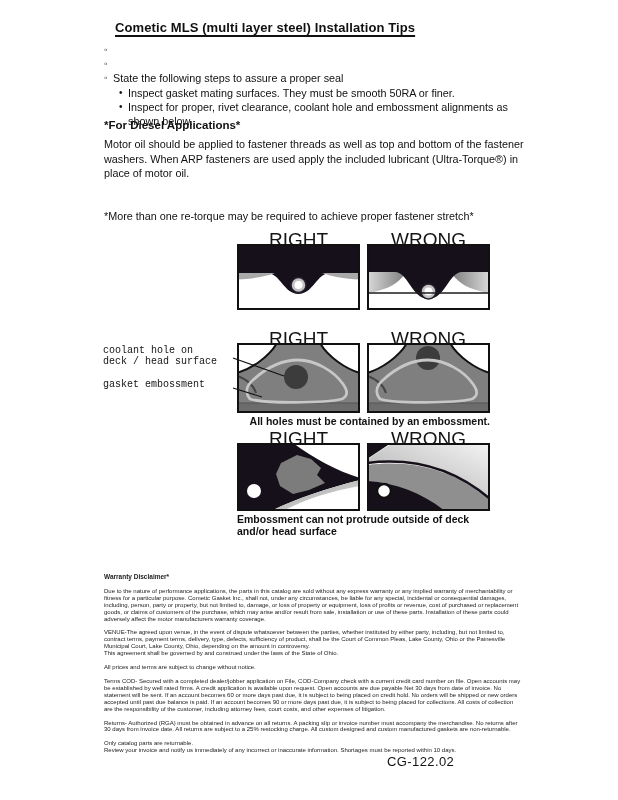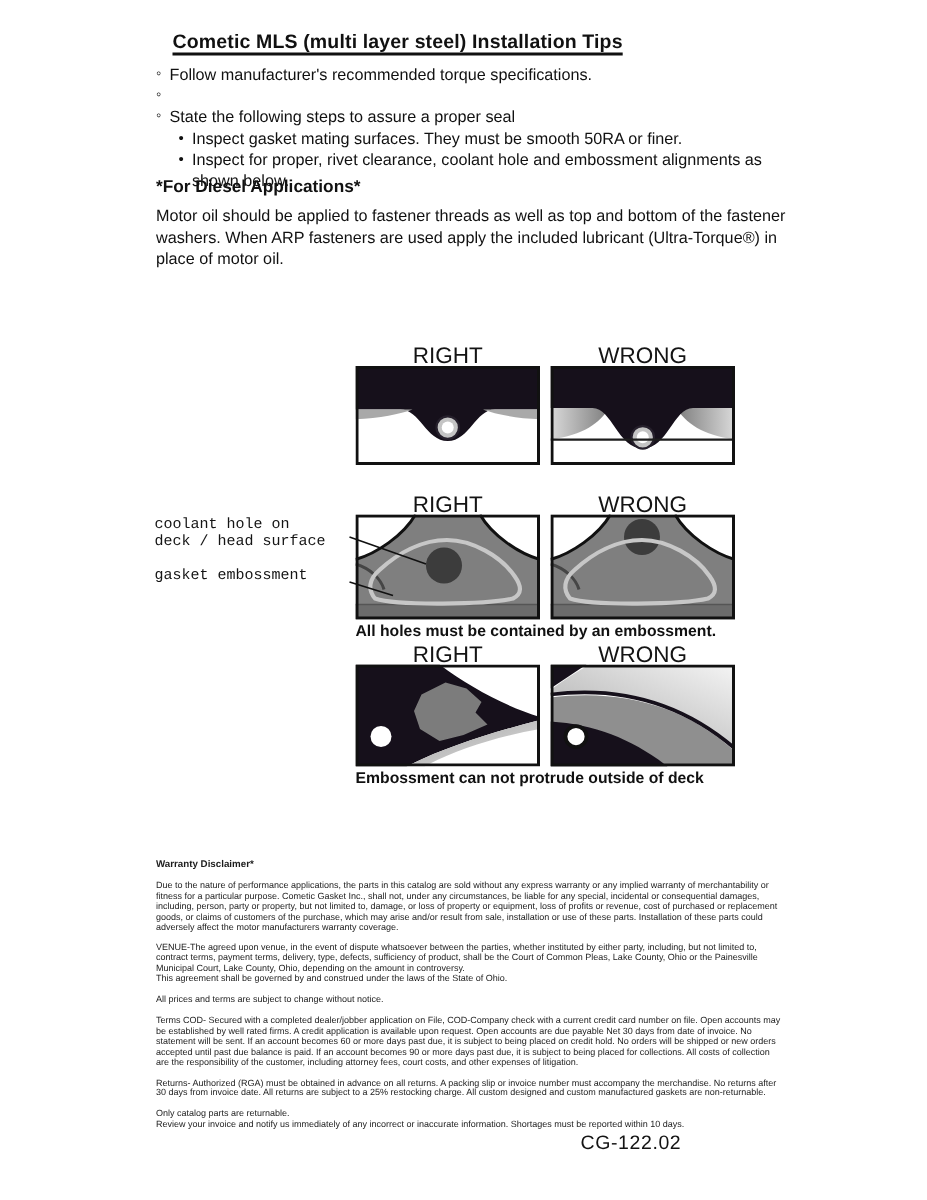--- a/index.html
+++ b/index.html
@@ -20,26 +20,26 @@
   .diesel-h { position:absolute; left:104px; top:119px; font-size:11.5px; font-weight:bold; }
   .bp { position:absolute; left:104px; width:424px; font-size:10.8px; line-height:14.6px; }
   .bp.p1 { top:137px; }
   .bp.p2 { top:167px; width:414px; }
   .bp.note { top:209px; }
 
   .dgrow { position:absolute; left:237px; width:253px; }
   .row1 { top:229px; } .row2 { top:328px; } .row3 { top:428px; }
   .dgcol { position:absolute; width:123px; top:0; }
   .dgcol.left { left:0; } .dgcol.right { left:130px; }
-  .dg-label { text-align:center; font-size:15px; font-weight:500; height:15px; color:#141414; }
+  .dg-label { text-align:center; font-size:19px; font-weight:500; height:15px; color:#141414; }
   .dgcol svg { display:block; margin-top:0; }
 
   .cap { position:absolute; font-weight:bold; font-size:10.5px; color:#111; }
   .cap1 { left:237px; top:313px; }
-  .cap2 { left:237px; top:415px; width:253px; text-align:left; }
+  .cap2 { left:237px; top:415px; width:253px; text-align:right; }
   .cap3 { left:237px; top:514px; line-height:11.5px; }
 
   .annot { position:absolute; left:103px; width:130px; font-size:10px; line-height:11px; color:#141414;font-family:Liberation Mono, monospace; }
   .annot1 { top:345px; } .annot2 { top:379px; }
   .leader-svg { position:absolute; left:232px; top:350px; }
 
   .legal { position:absolute; left:104px; top:574px; width:418px; font-size:6px; line-height:6.9px; color:#1c1c1c; }
   .legal .lh { font-size:6.5px; font-weight:bold; margin:0 0 7px 0; }
   .legal p { margin:0 0 7px 0; }
   .legal p.tight { margin-bottom:0; }
@@ -49,41 +49,41 @@
 </head>
 <body>
 
 <div class="page">
 
   <div class="title">Cometic MLS (multi layer steel) Installation Tips</div>
 
   <div class="tips">
     <div class="tip-row">
       <span class="tip-marker">◦</span>
-      <span>Follow manufacturer's recommended torque specifications.</span>
     </div>
     <div class="tip-row">
       <span class="tip-marker">◦</span>
     </div>
     <div class="tip-row">
       <span class="tip-marker">◦</span>
       <span>State the following steps to assure a proper seal</span>
     </div>
     <div class="tip-row sub">
       <span class="tip-marker">•</span>
       <span>Inspect gasket mating surfaces.  They must be smooth 50RA or finer.</span>
     </div>
     <div class="tip-row sub">
       <span class="tip-marker">•</span>
       <span>Inspect for proper, rivet clearance, coolant hole and embossment alignments as shown below.</span>
     </div>
   </div>
 
   <div class="diesel-h">*For Diesel Applications*</div>
   <div class="bp p1">Motor oil should be applied to fastener threads as well as top and bottom of the fastener washers. When ARP fasteners are used apply the included lubricant (Ultra-Torque®) in place of motor oil.</div>
+  <div class="bp note">*More than one re-torque may be required to achieve proper fastener stretch*</div>
 
   <div class="dgrow row1">
     <div class="dgcol left">
       <div class="dg-label">RIGHT</div>
       <svg width="123" height="66" viewBox="0 0 123 66">
         <rect x="0" y="0" width="123" height="66" fill="#ffffff"></rect>
         <path d="M0,0 H123 V29 H93 C80,29 76,50 61.5,50 C47,50 43,29 30,29 H0 Z" fill="#16101b"></path>
         <path d="M0,29 H38 C30,32 16,35 0,35.5 Z" fill="#a9a9a9"></path>
         <path d="M123,29 H85 C93,32 107,35 123,35.5 Z" fill="#a9a9a9"></path>
         <circle cx="61.5" cy="41" r="7.5" fill="#c4c4c4" stroke="#26202c" stroke-width="1.5"></circle>
@@ -196,20 +196,21 @@
         <path d="M0,38 C30,40 55,50 78,68 L0,68 Z" fill="#16101b"></path>
         <path d="M0,20 C48,14 88,26 123,56" stroke="#16101b" stroke-width="2.5" fill="none"></path>
         <path d="M0,0 H24 L0,16 Z" fill="#16101b"></path>
         <circle cx="17" cy="48" r="7" fill="#ffffff" stroke="#111" stroke-width="2.5"></circle>
         <rect x="1" y="1" width="121" height="66" fill="none" stroke="#111" stroke-width="2"></rect>
       </svg>
     </div>
   </div>
   <div class="cap cap3">
     <div>Embossment can not protrude outside of deck</div>
+    <div>and/or head surface</div>
   </div>
 
   <div class="legal">
     <p class="lh">Warranty Disclaimer*</p>
     <p>Due to the nature of performance applications, the parts in this catalog are sold without any express warranty or any implied warranty of merchantability or fitness for a particular purpose.  Cometic Gasket Inc., shall not, under any circumstances, be liable for any special, incidental or consequential damages, including, person, party or property, but not limited to, damage, or loss of property or equipment, loss of profits or revenue, cost of purchased or replacement goods, or claims of customers of the purchase, which may arise and/or result from sale, installation or use of these parts.  Installation of these parts could adversely affect the motor manufacturers warranty coverage.</p>
     <p class="tight">VENUE-The agreed upon venue, in the event of dispute whatsoever between the parties, whether instituted by either party, including, but not limited to, contract terms, payment terms, delivery, type, defects, sufficiency of product, shall be the Court of Common Pleas, Lake County, Ohio or the Painesville Municipal Court, Lake County, Ohio, depending on the amount in controversy.</p>
     <p>This agreement shall be governed by and construed under the laws of the State of Ohio.</p>
     <p>All prices and terms are subject to change without notice.</p>
     <p>Terms COD- Secured with a completed dealer/jobber application on File, COD-Company check with a current credit card number on file.  Open accounts may be established by well rated firms.  A credit application is available upon request.  Open accounts are due payable Net 30 days from date of invoice.  No statement will be sent.  If an account becomes 60 or more days past due, it is subject to being placed on credit hold.  No orders will be shipped or new orders accepted until past due balance is paid.  If an account becomes 90 or more days past due, it is subject to being placed for collections.  All costs of collection are the responsibility of the customer, including attorney fees, court costs, and other expenses of litigation.</p>
     <p>Returns- Authorized (RGA) must be obtained in advance on all returns.  A packing slip or invoice number must accompany the merchandise.  No returns after 30 days from invoice date.  All returns are subject to a 25% restocking charge.  All custom designed and custom manufactured gaskets are non-returnable.</p>

